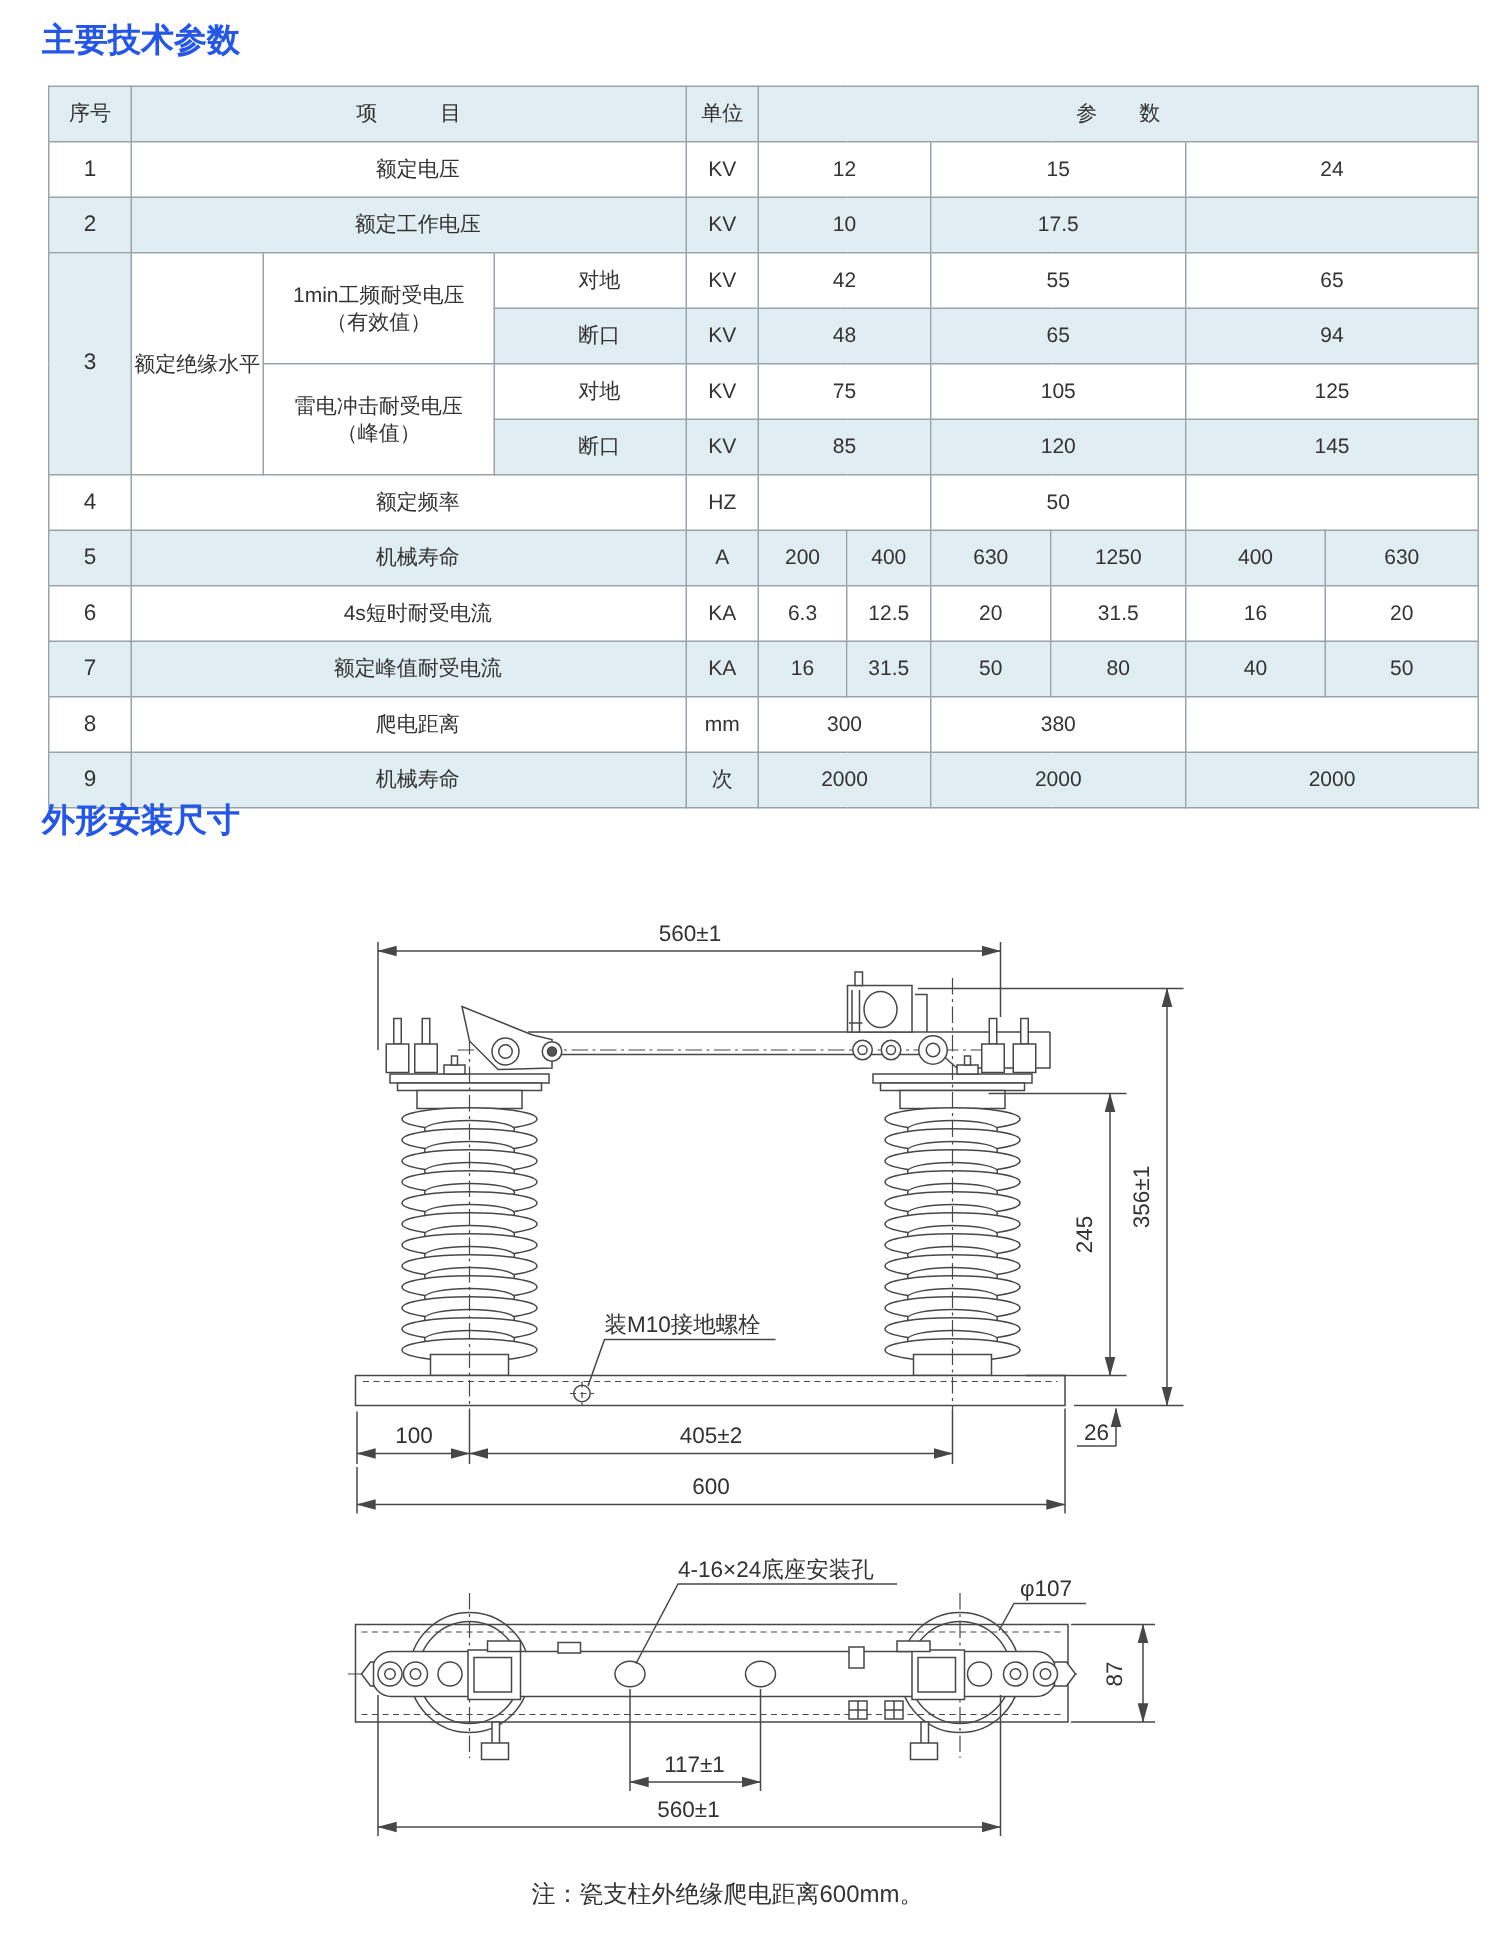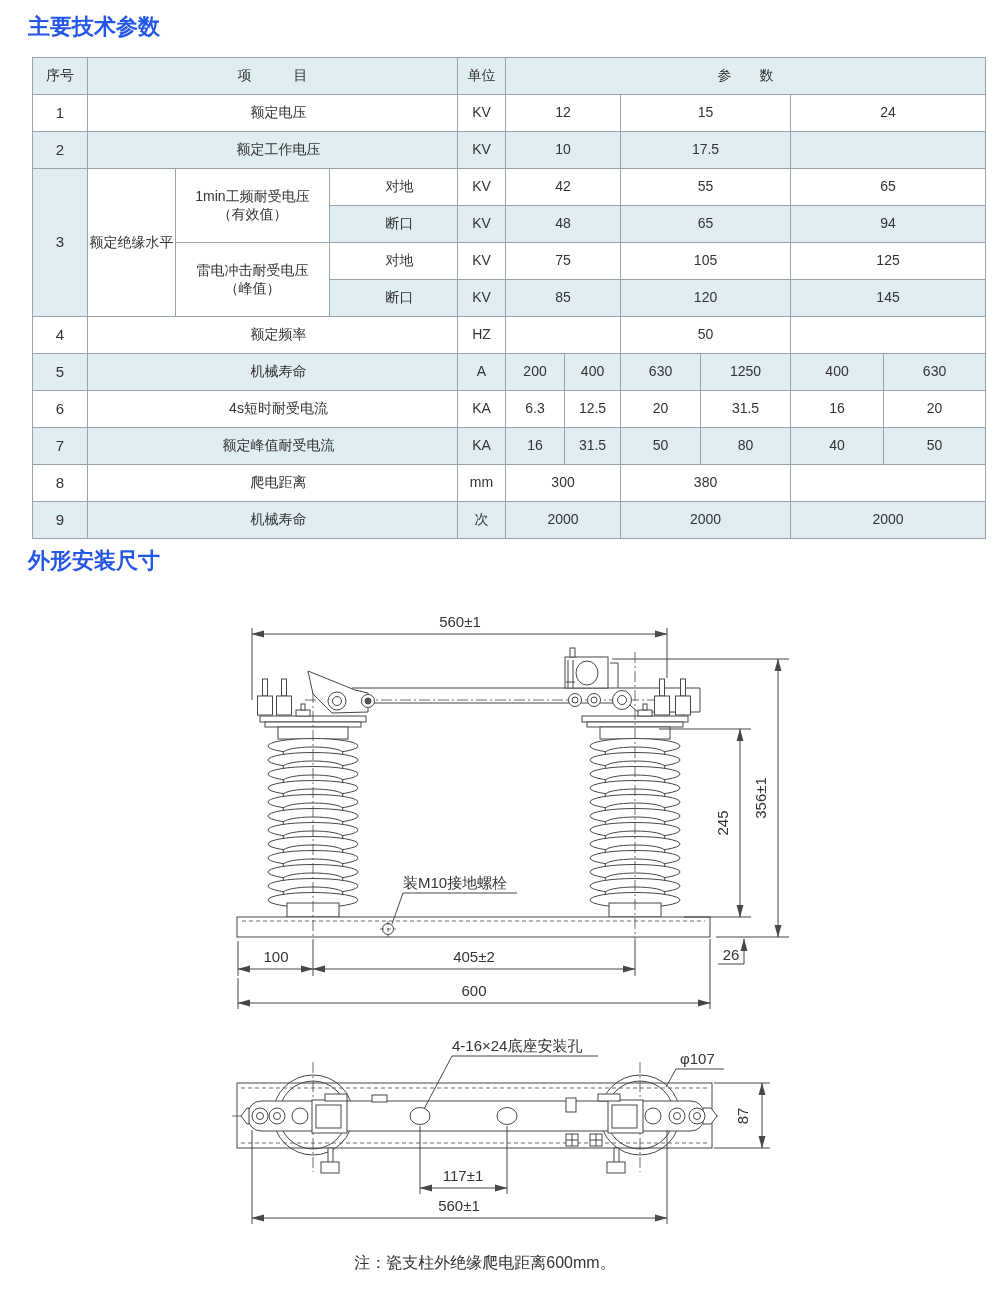--- a/index.html
+++ b/index.html
@@ -1,20 +1,20 @@
 <!DOCTYPE html>
 <html><head>
 <meta charset="utf-8">
 <style>
   html,body{margin:0;padding:0;background:#fff;}
   .page{position:relative;width:1000px;height:1302px;background:#fff;
         font-family:"Liberation Sans",sans-serif;color:#2e2e2e;overflow:hidden;border-radius:19px;}
   .sec-title{position:absolute;left:28px;margin:0;font-size:22px;font-weight:bold;color:#2456e8;}
   #title-params{top:12px;}
-  #title-dims{top:546px;}
+  #title-dims{top:532px;}
   table.spec{position:absolute;left:32px;top:57px;width:953px;border-collapse:collapse;
              table-layout:fixed;font-size:14px;color:#333;}
   .spec td{border:1px solid #98a4a9;text-align:center;padding:0;height:36px;overflow:hidden;
            background:#fff;line-height:1.25;}
   .spec td.l{text-align:center;padding-left:12px;}
   .spec td.b{background:#e0edf2;}
   .spec td.num{font-size:15px;}
   svg.drawings{position:absolute;left:0;top:0;pointer-events:none;}
   .ln{stroke:#474747;stroke-width:1;fill:none;}
   .fw{stroke:#474747;stroke-width:1;fill:#fff;}

